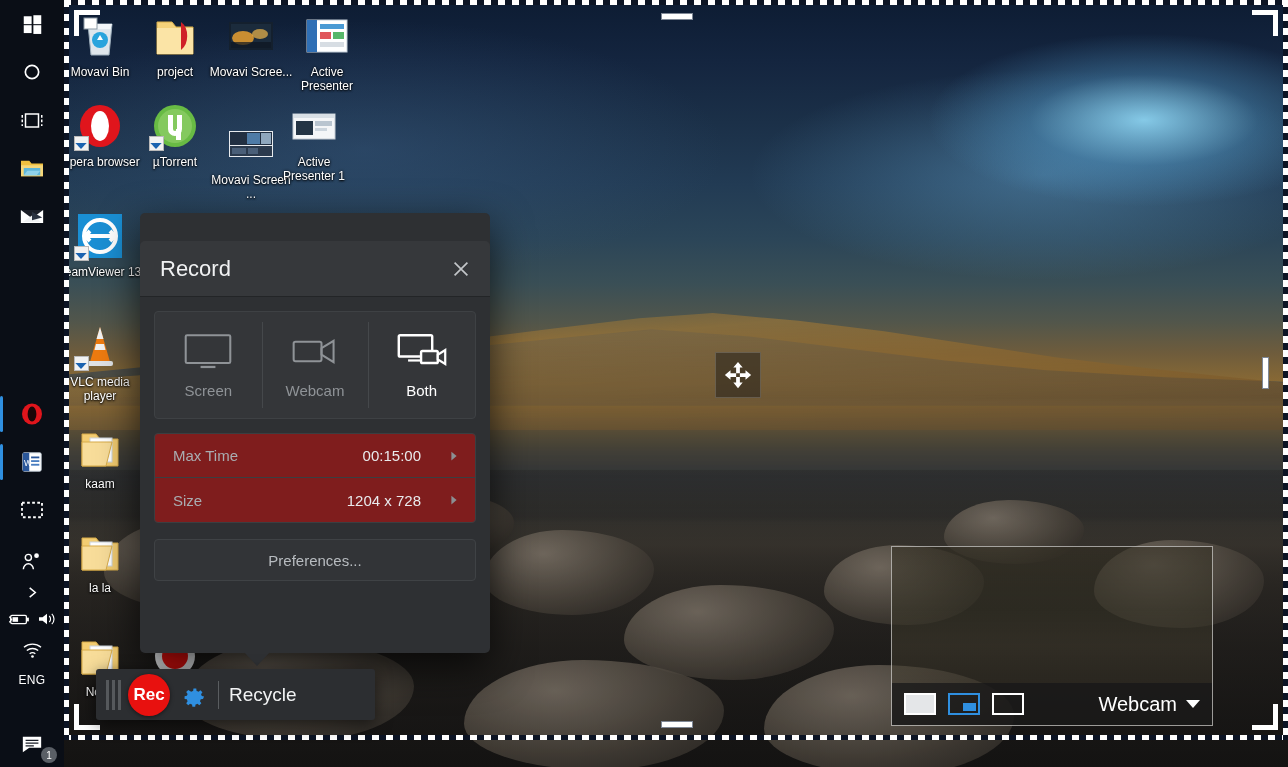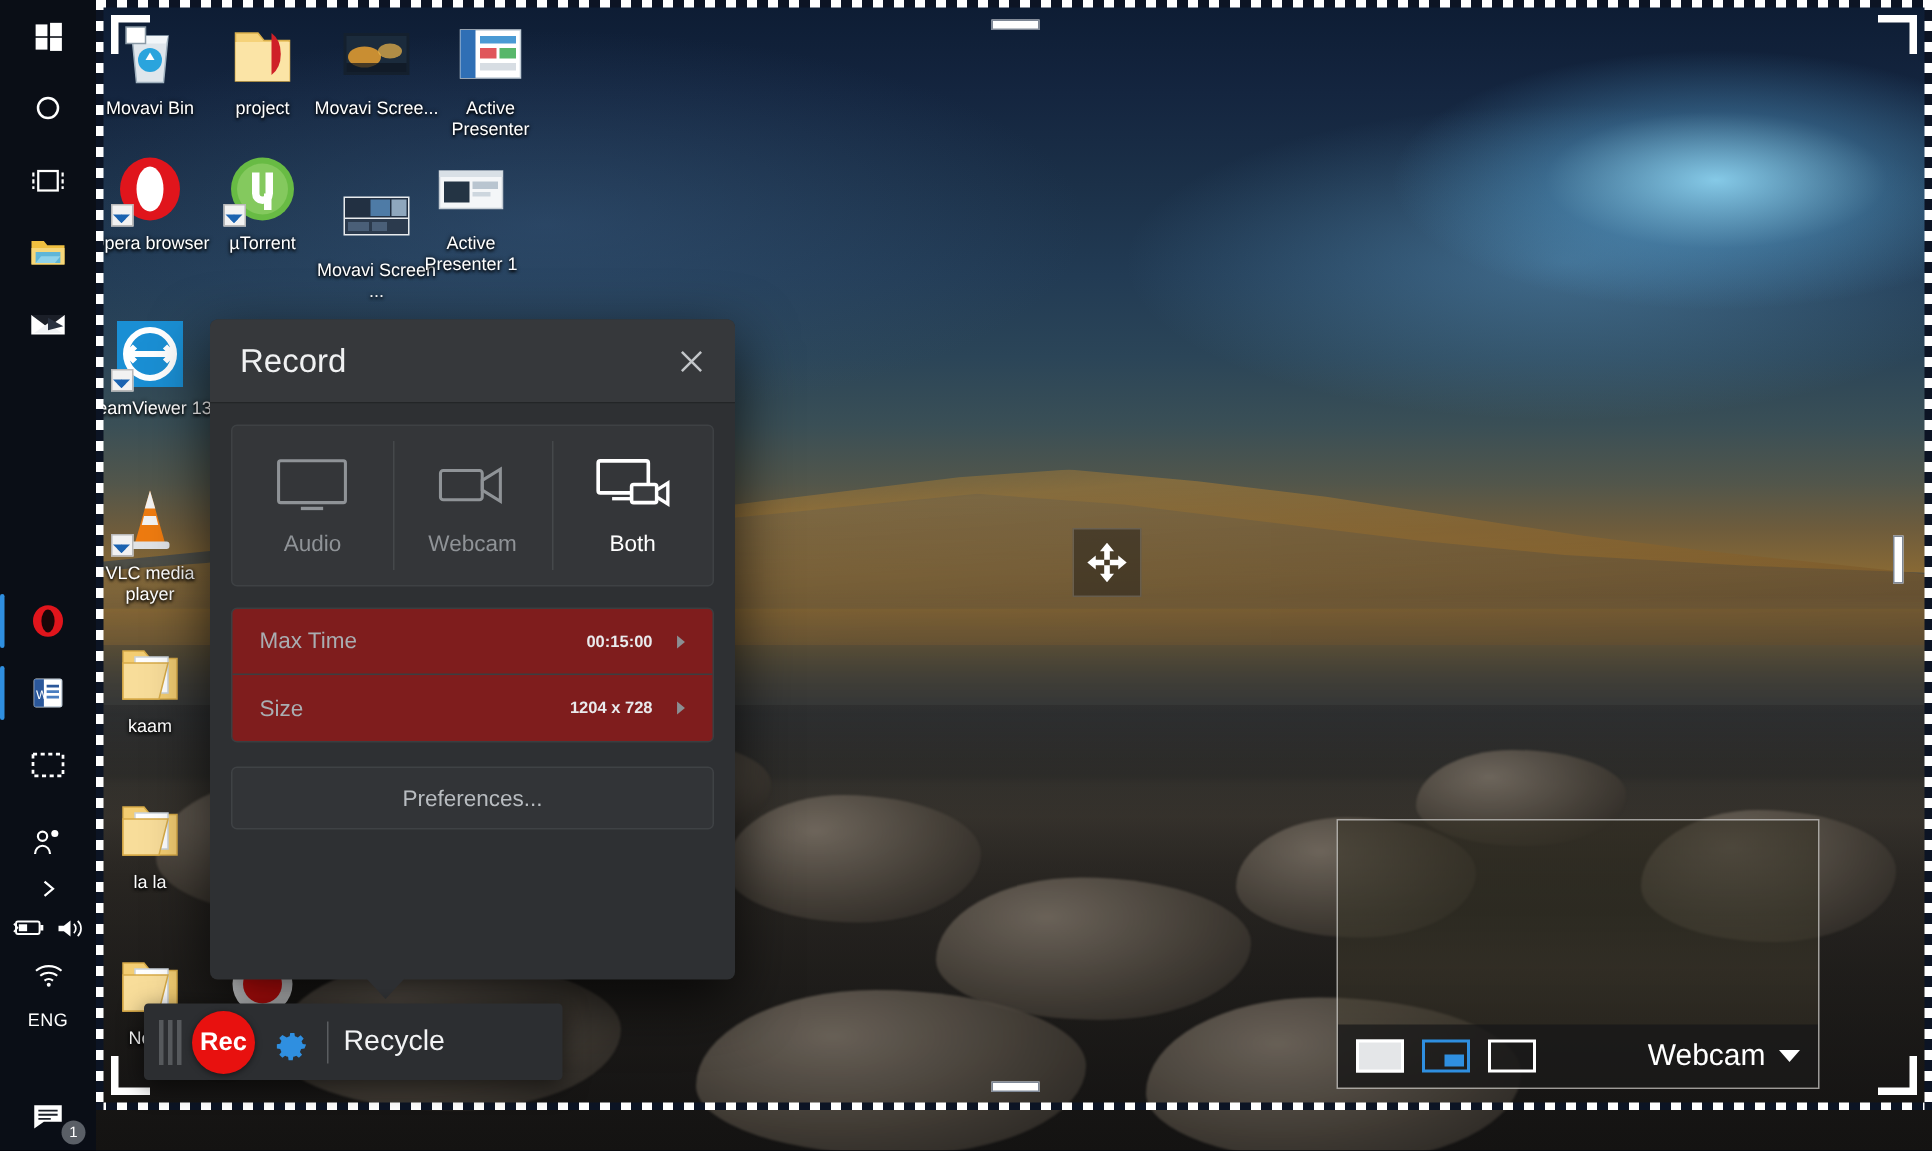--- a/index.html
+++ b/index.html
@@ -126,20 +126,21 @@
   #record-dialog {
     position: absolute; left: 140px; top: 213px; width: 350px; height: 440px;
     background: #2e3033; border-radius: 5px;
     box-shadow: 0 14px 40px rgba(0,0,0,0.72);
     z-index: 40; overflow: visible;
   }
   #dialog-titlebar {
     height: 56px; background: #36383b; border-radius: 5px 5px 0 0;
     display: flex; align-items: center; padding: 0 12px 0 20px;
     border-bottom: 1px solid #232527;
+    margin-top: 28px;
   }
   #dialog-title { font-size: 22px; color: #f0f1f2; flex: 1 1 auto; }
   #close-btn {
     width: 34px; height: 34px; display: flex; align-items: center; justify-content: center;
     color: #c3c6c9; cursor: pointer; border-radius: 3px;
   }
   #mode-group {
     margin: 14px 14px 0 14px; height: 108px;
     background: #343639; border: 1px solid #3e4144; border-radius: 4px;
     display: flex;
@@ -159,21 +160,21 @@
     margin: 14px 14px 0 14px;
     background: #7f1d1d; border: 1px solid #3b3e41; border-radius: 4px;
     overflow: hidden;
   }
   .srow {
     height: 44px; display: flex; align-items: center; padding: 0 10px 0 18px;
     border-bottom: 1px solid #3b3e41; color: #a9adb1; font-size: 15px;
   }
   .srow:last-child { border-bottom: none; }
   .srow .label { flex: 1 1 auto; }
-  .srow .value { color: #e9eaec; font-size: 11px; margin-right: 8px; font-weight: bold; }
+  .srow .value { color: #e9eaec; font-size: 15px; margin-right: 22px; }
   .chev {
     width: 22px; height: 22px; display: flex; align-items: center; justify-content: center;
     color: #8b8f93; cursor: pointer;
   }
   .meter { display: flex; align-items: flex-end; gap: 2px; height: 15px; margin-right: 9px; }
   .meter i { display: block; width: 4px; height: 15px; background: #1e2022; }
   .meter i.on { background: #2bd707; }
   .mic { width: 20px; height: 20px; margin-right: 8px; }
   .spk { width: 26px; height: 20px; margin-right: 8px; position: relative; }
 
@@ -498,21 +499,21 @@
         </svg>
     </span>
   </div>
 
   <div id="mode-group">
     <div class="mode">
       <svg viewBox="0 0 56 40" width="52" height="38">
         <rect x="4" y="3" width="48" height="30" rx="1.5" fill="none" stroke="currentColor" stroke-width="2.2"></rect>
         <rect x="20" y="36" width="16" height="2.4" fill="currentColor"></rect>
       </svg>
-      <span>Audio</span>
+      <span>Screen</span>
     </div>
     <div class="mode">
       <svg viewBox="0 0 56 40" width="52" height="38">
         <rect x="5" y="10" width="30" height="21" rx="2" fill="none" stroke="currentColor" stroke-width="2.2"></rect>
         <path d="M35 17 L48 9 V32 L35 24 Z" fill="none" stroke="currentColor" stroke-width="2.2"></path>
       </svg>
       <span>Webcam</span>
     </div>
     <div class="mode selected">
       <svg viewBox="0 0 56 40" width="52" height="38">

